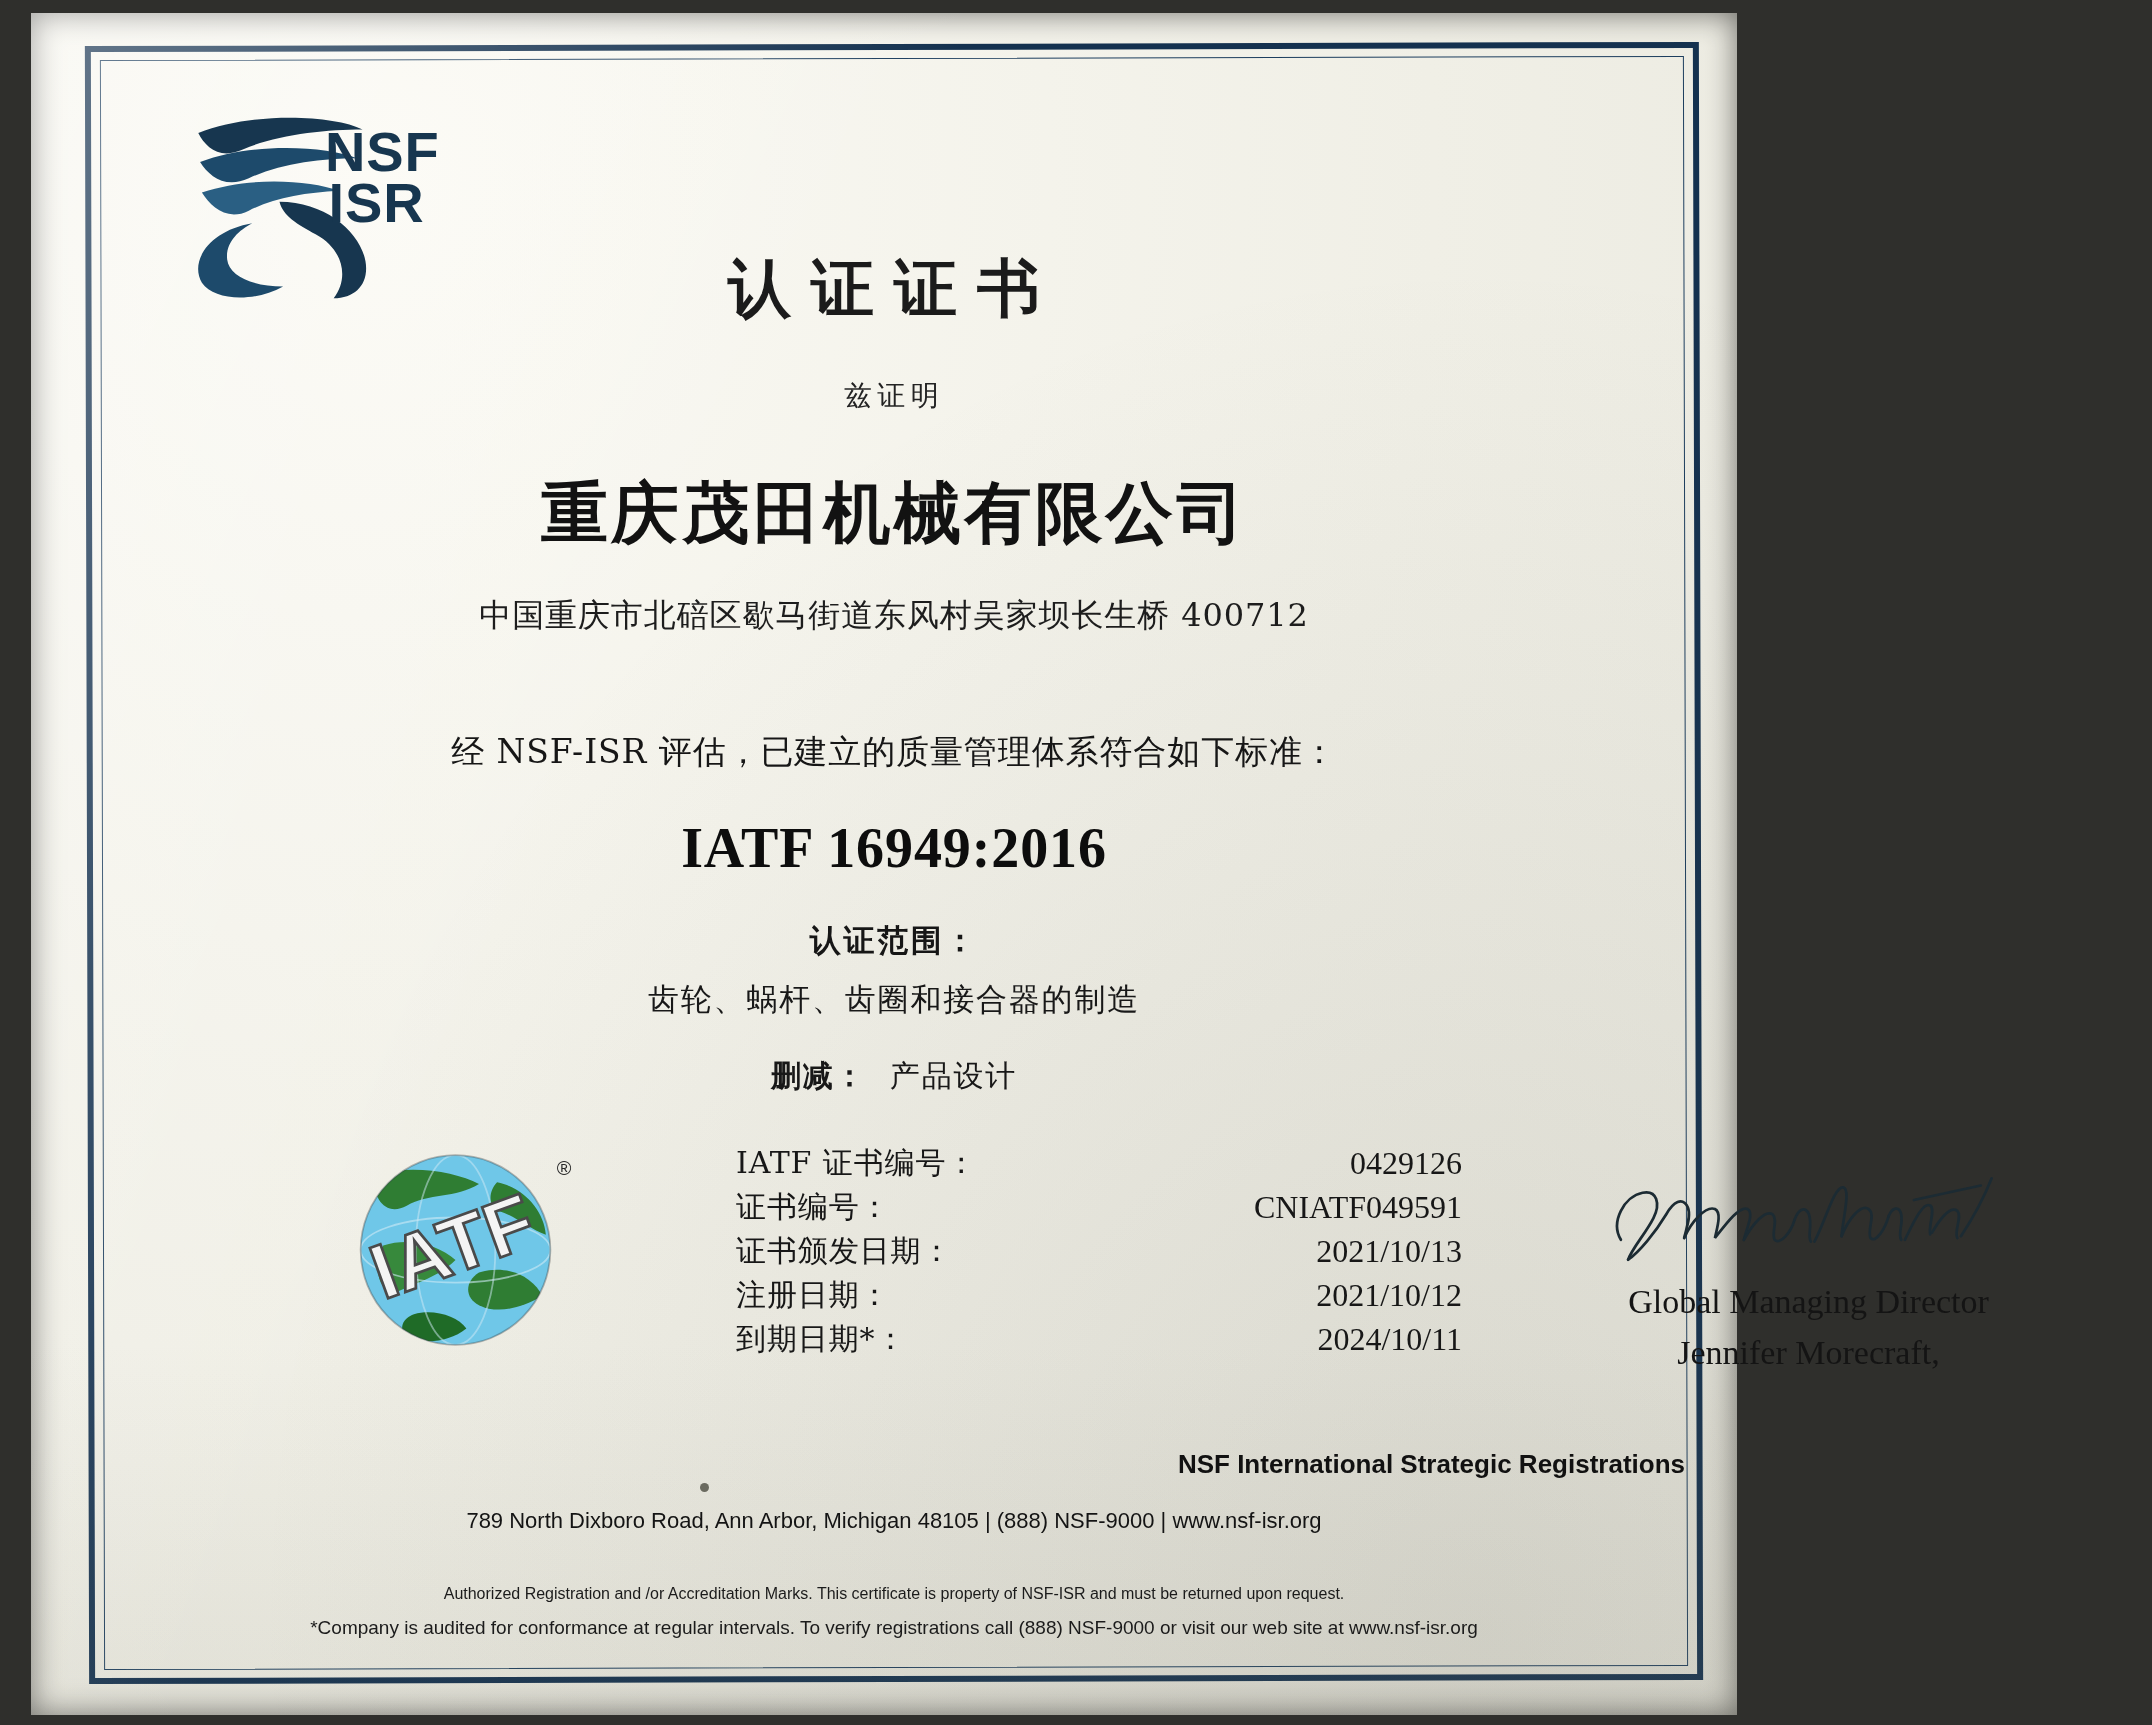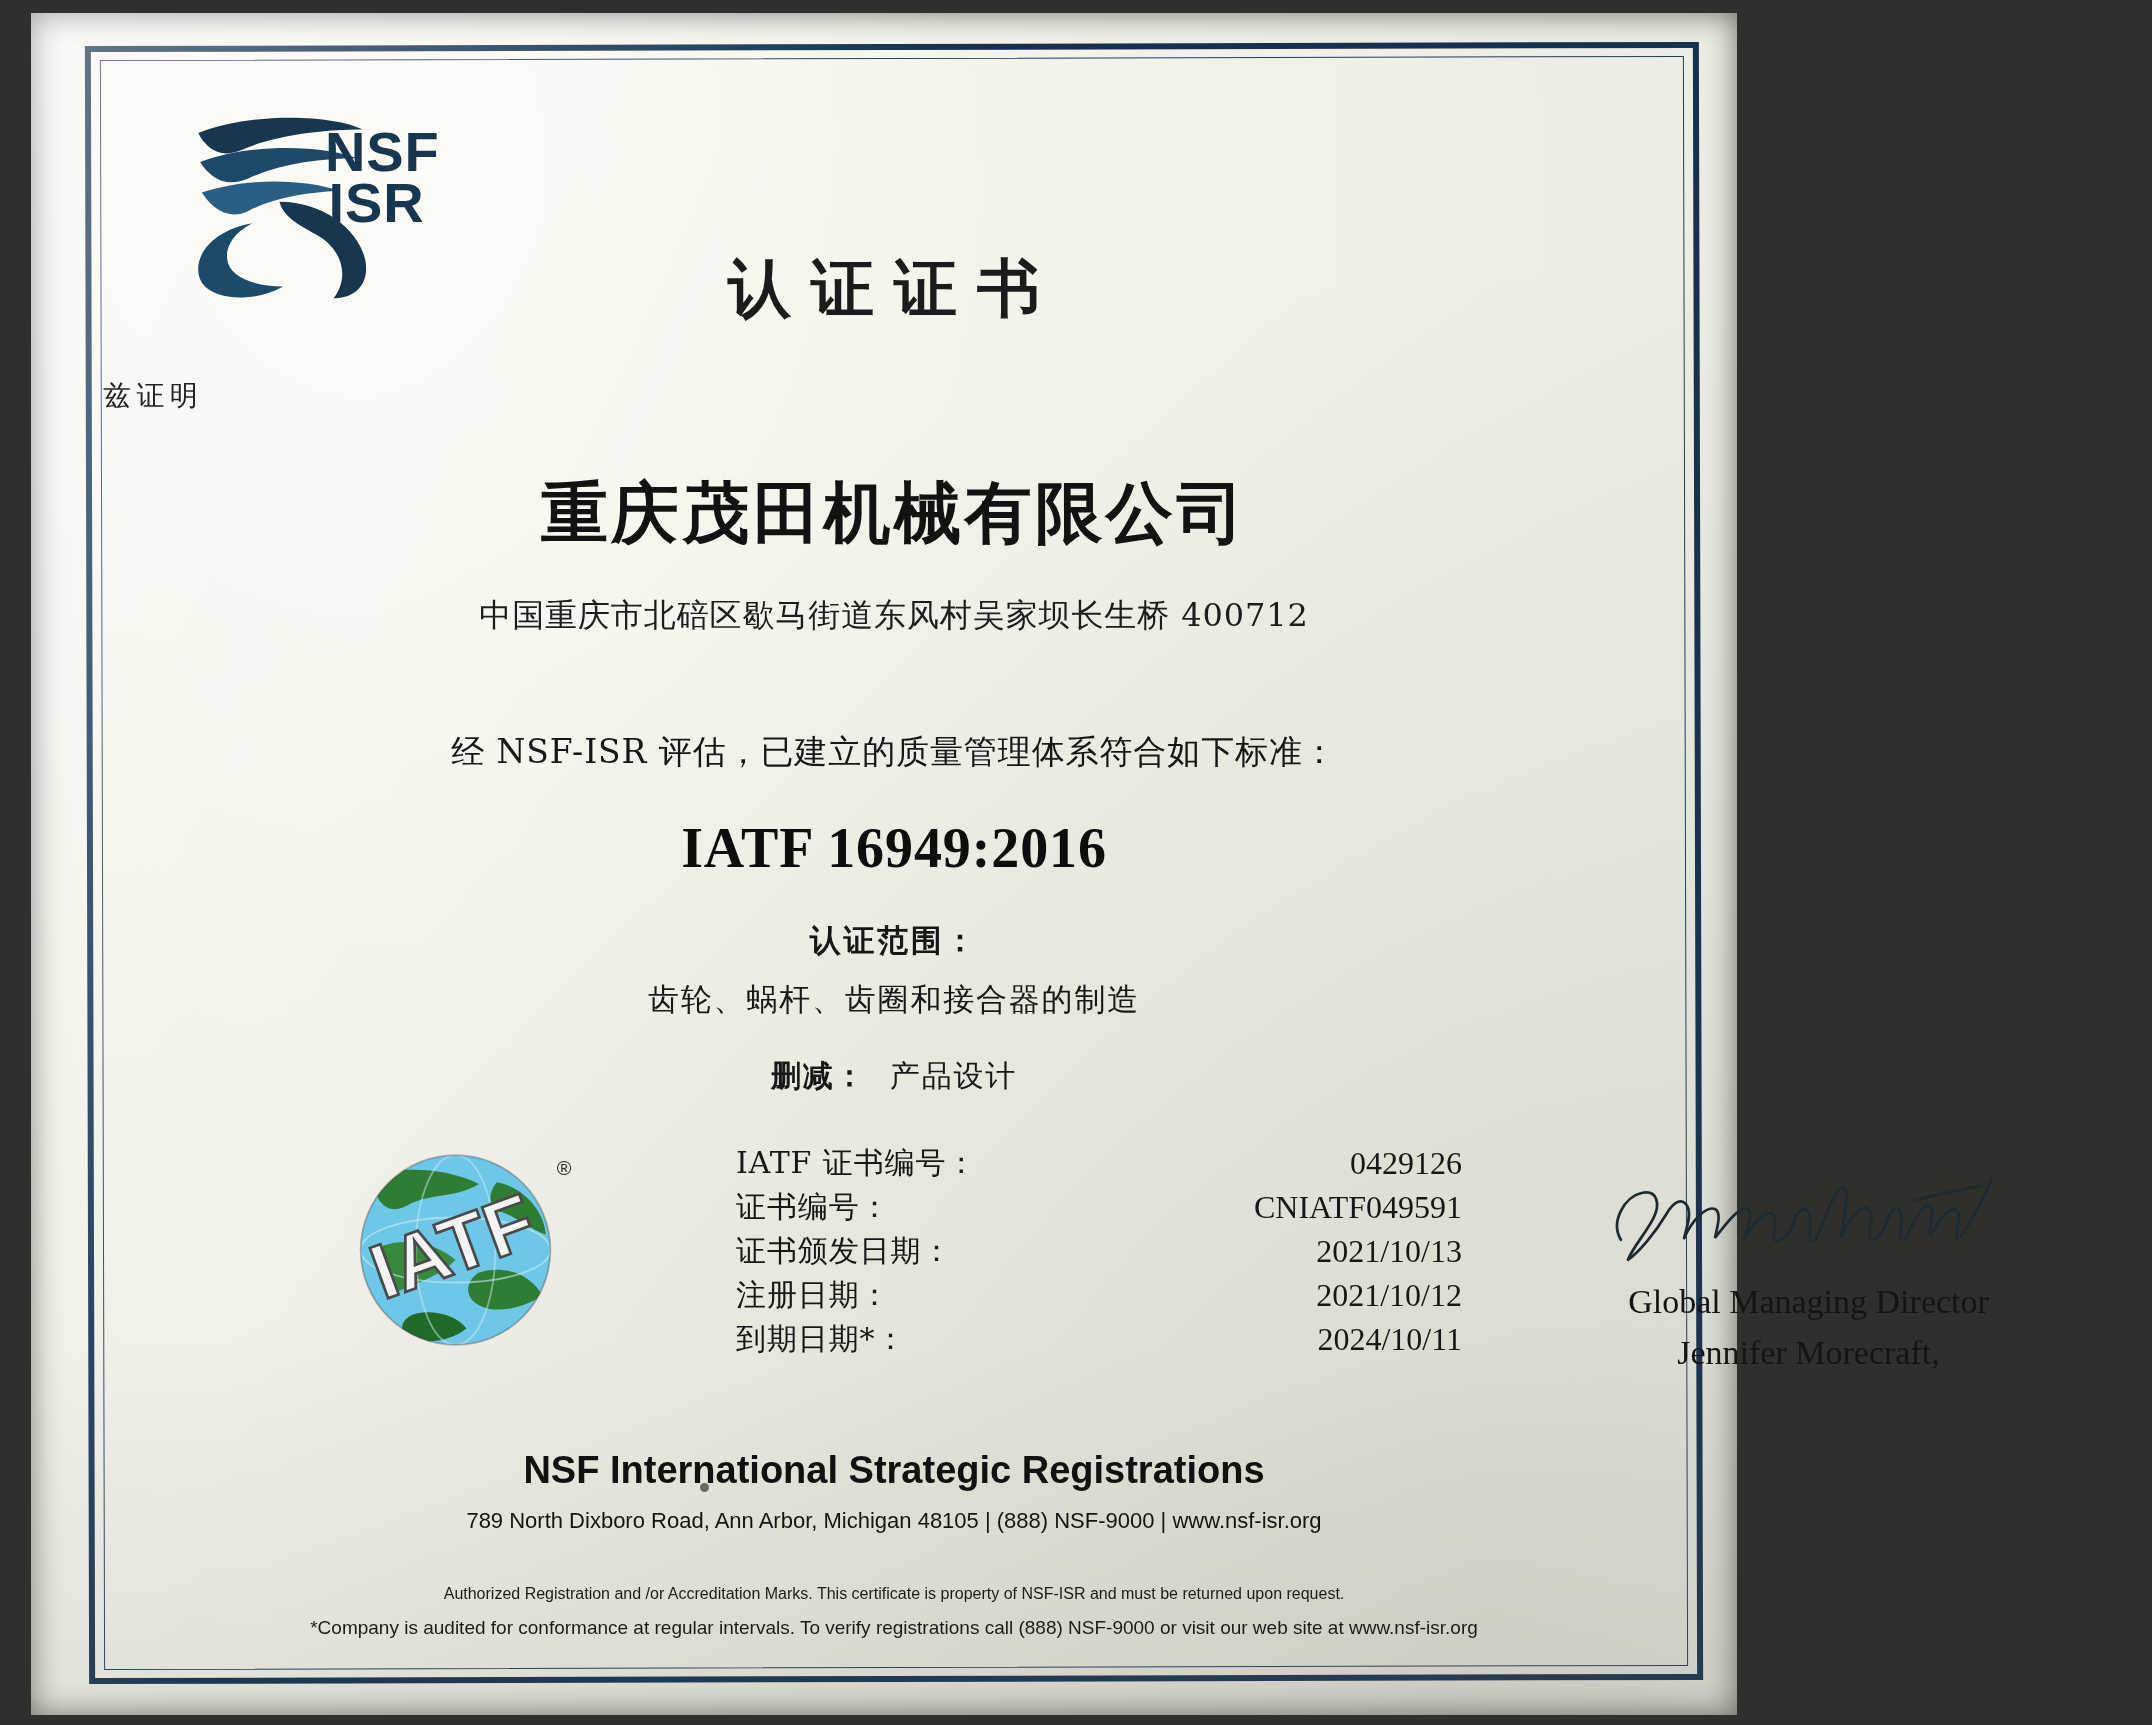--- a/index.html
+++ b/index.html
@@ -118,21 +118,21 @@
     font-weight: bold;
     font-size: 63px;
     letter-spacing: 20px;
     color: #1b1b1b;
   }
   .subtitle-cn {
     position: absolute;
     left: 0;
     right: 0;
     top: 321px;
-    text-align: left;
+    text-align: center;
     font-family: "DejaVu Serif", serif;
     font-size: 28px;
     letter-spacing: 5.4px;
     color: #232323;
   }
   .company {
     position: absolute;
     left: 0;
     right: 0;
     top: 412px;
@@ -257,24 +257,24 @@
     line-height: 1.28;
     margin-top: 7.2px;
   }
 
   
   .org-name {
     position: absolute;
     left: 0;
     right: 0;
     top: 1393px;
-    text-align: center;
+    text-align: right;
     font-family: "Liberation Sans", sans-serif;
     font-weight: bold;
-    font-size: 38px;
+    font-size: 26px;
     letter-spacing: 0px;
     color: #111111;
   }
   .org-addr {
     position: absolute;
     left: 0;
     right: 0;
     top: 1452px;
     text-align: center;
     font-family: "Liberation Sans", sans-serif;

